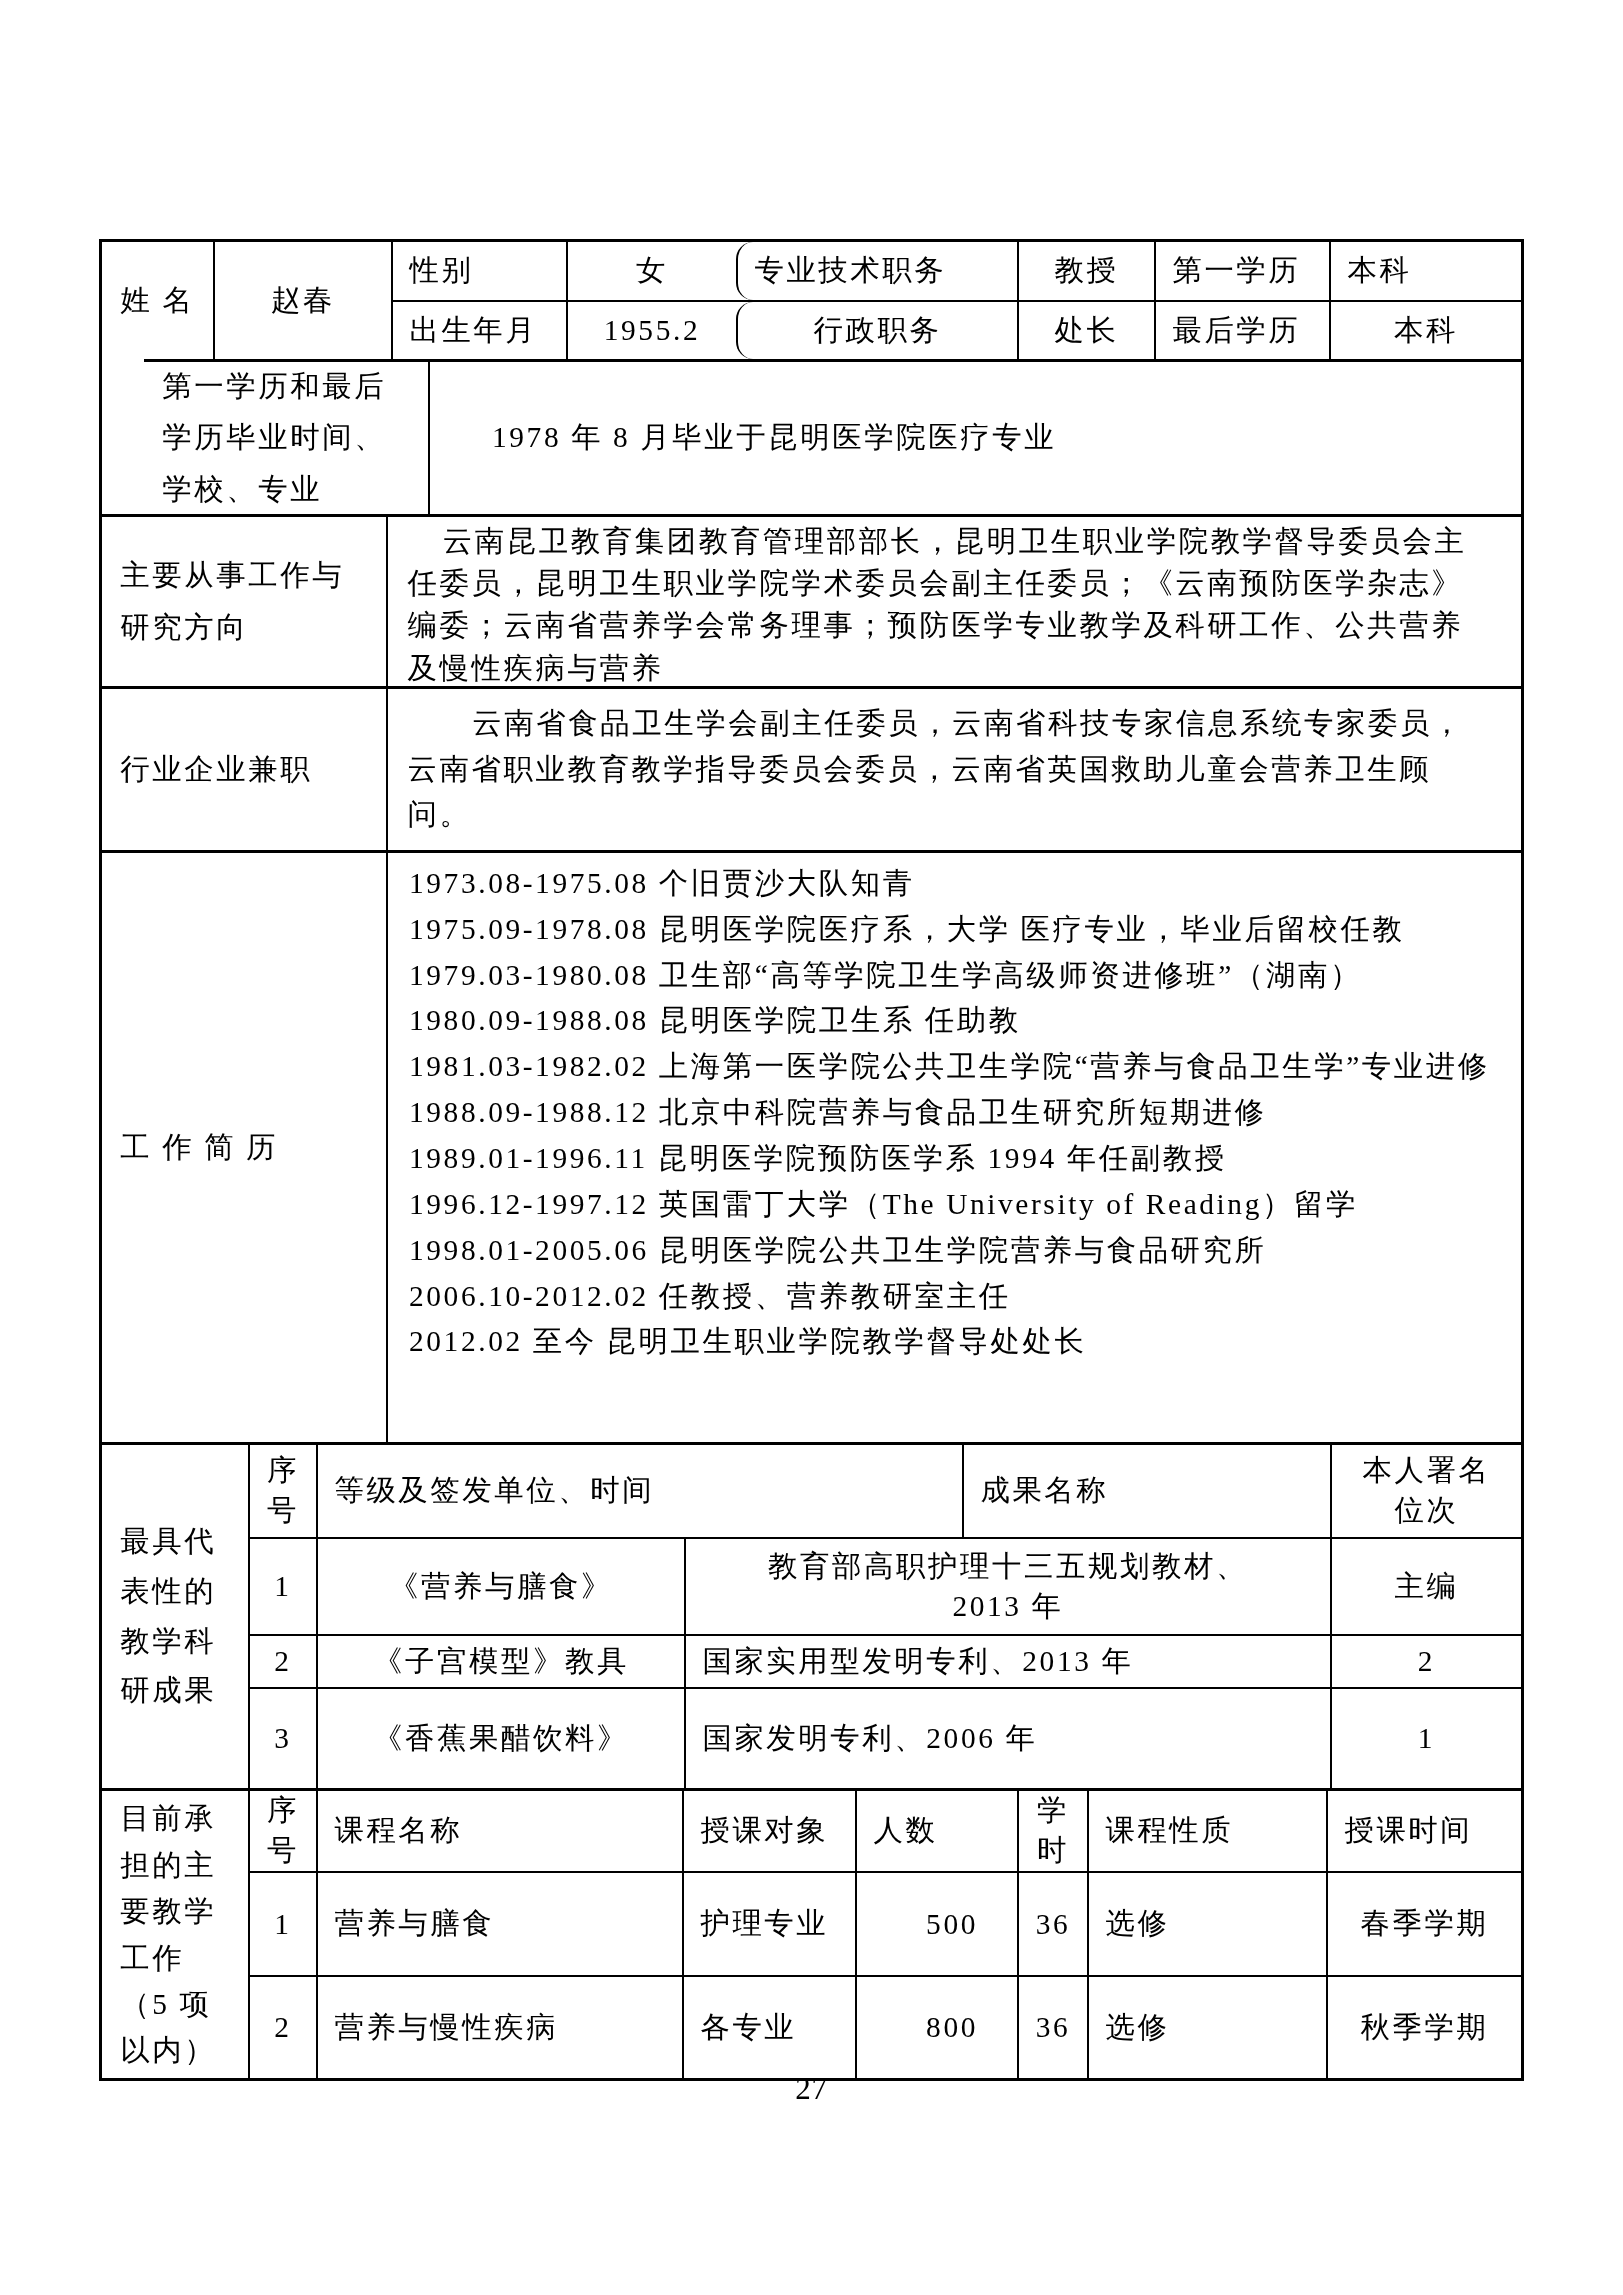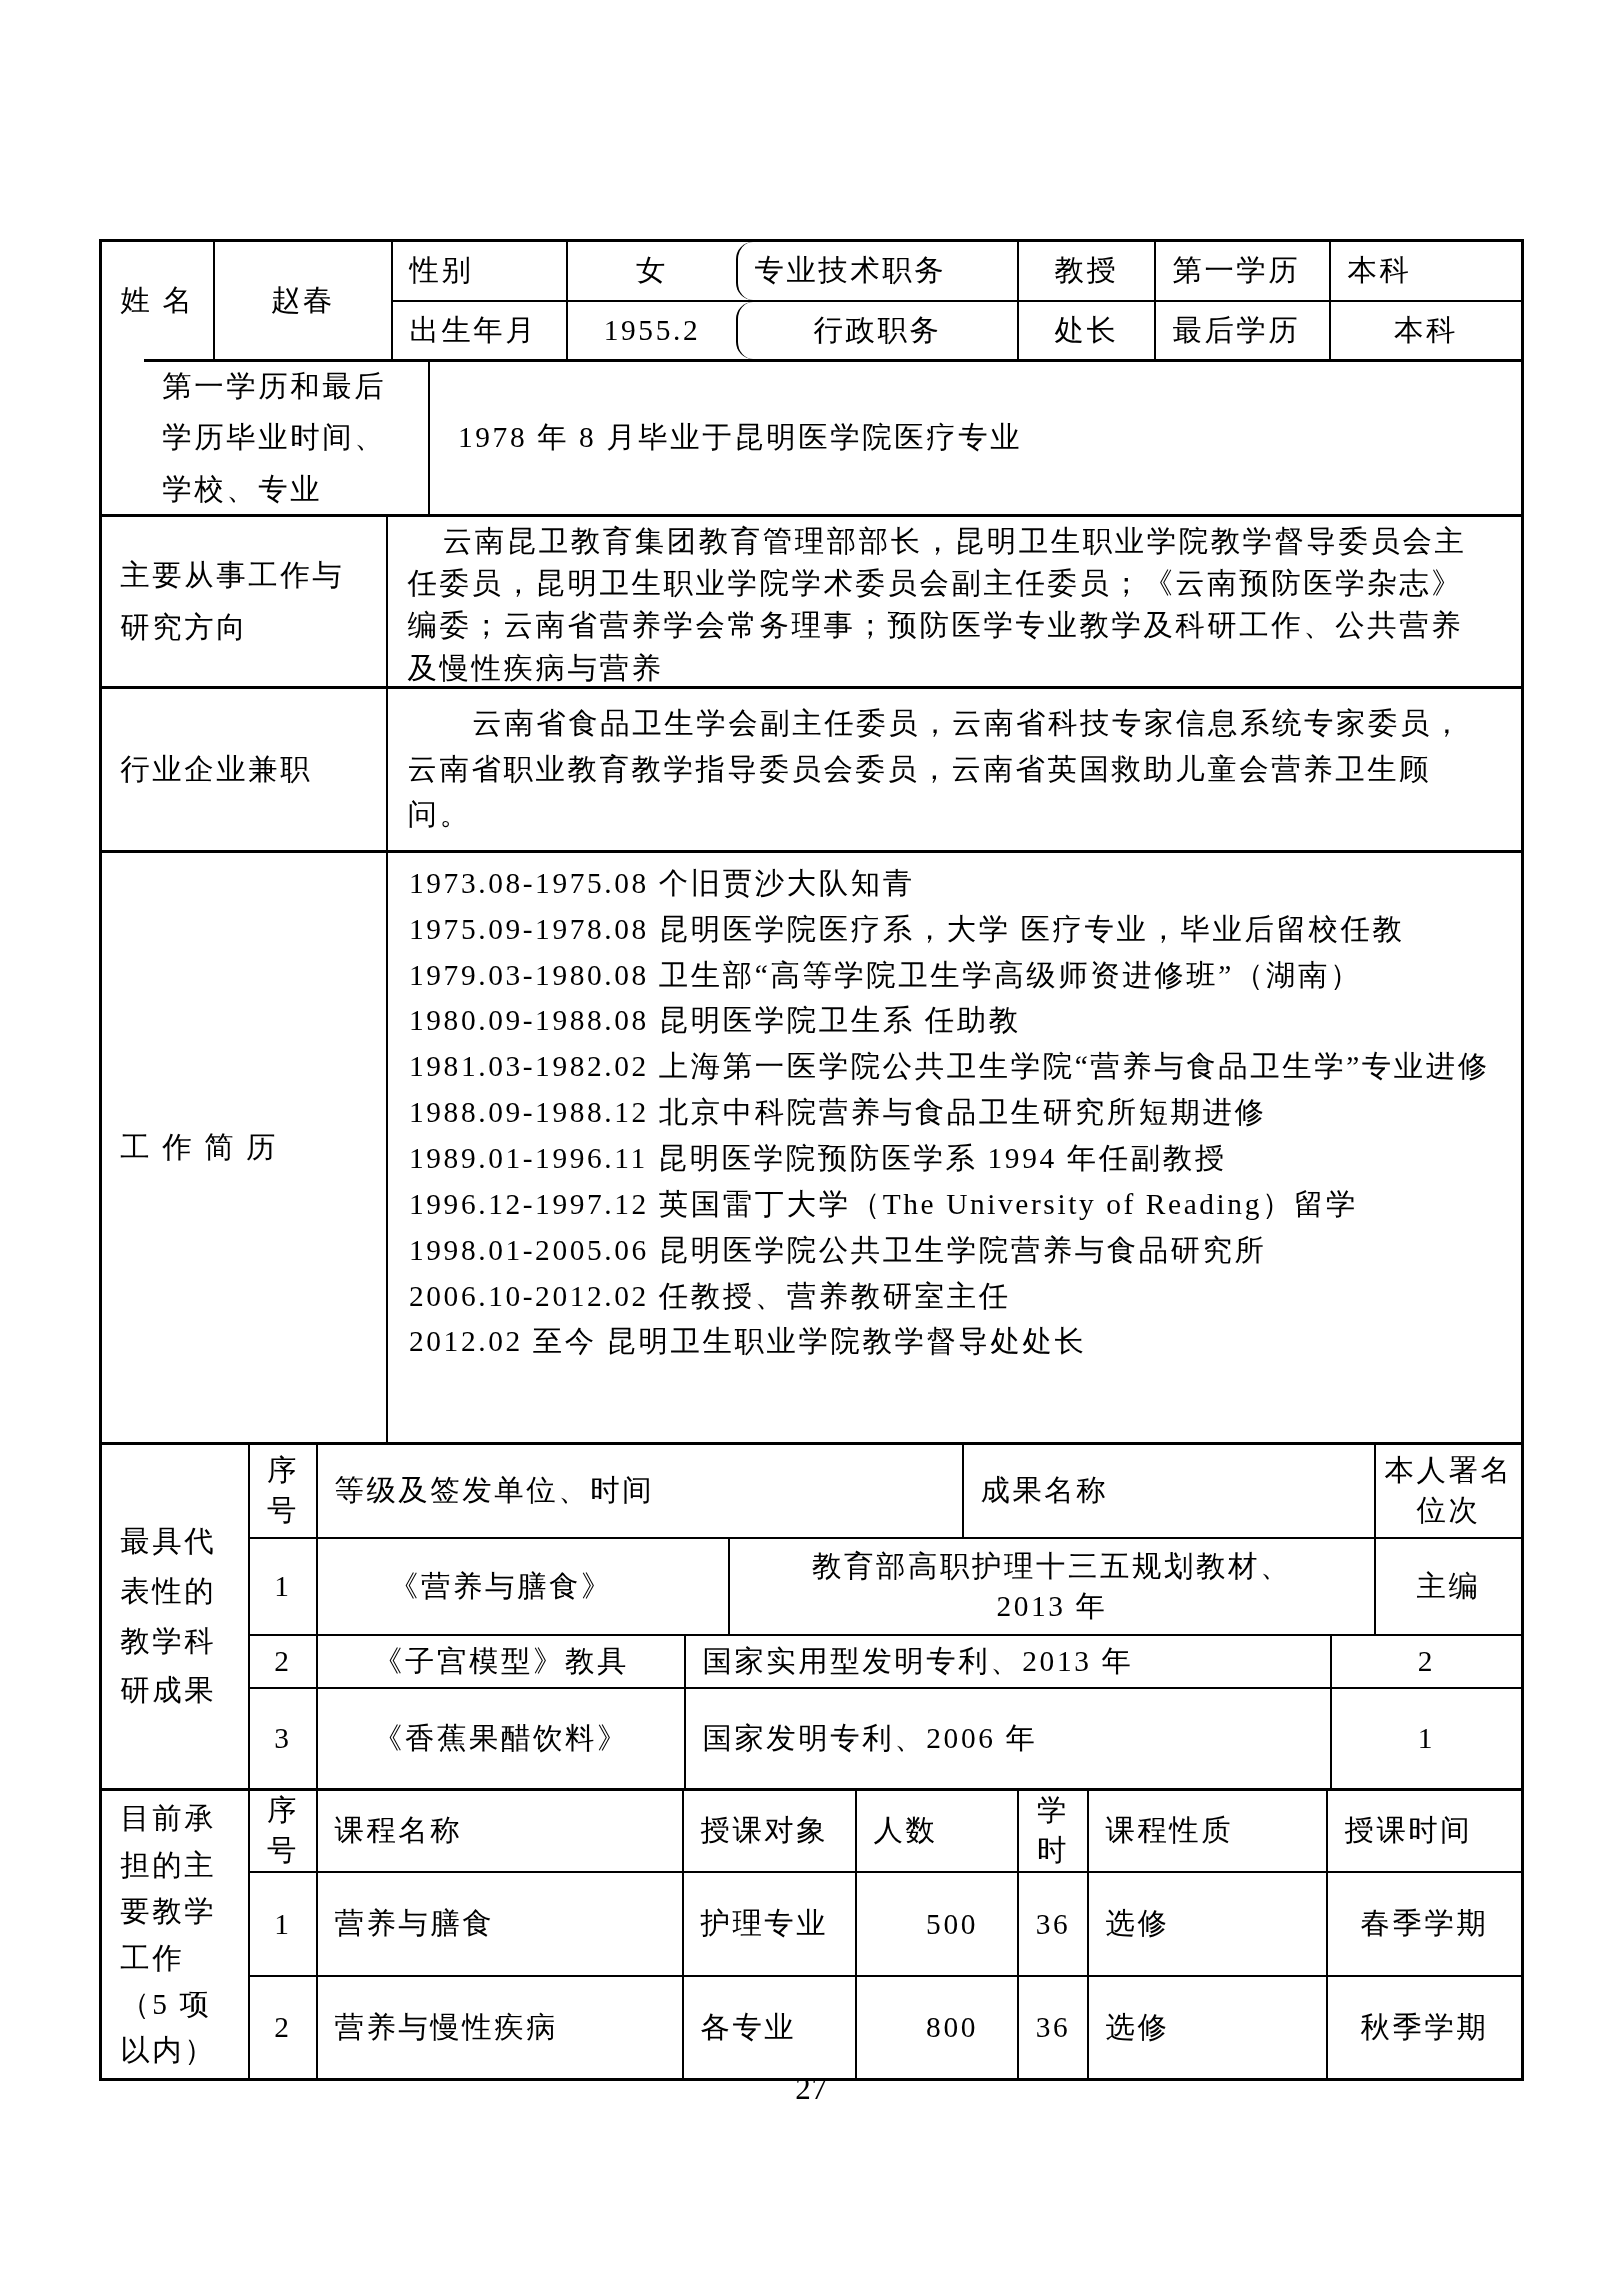--- a/index.html
+++ b/index.html
@@ -36,42 +36,42 @@
     min-width: 0;
     overflow: hidden;
   }
   .first { border-left: none; }
   .fill { flex: 1; }
   .sec { border-top: 3.3px solid #000; }
   .rt4 { border-top: 2.6px solid #000; }
   .center { justify-content: center; text-align: center; }
   .left  { justify-content: flex-start; padding-left: 16.4px; }
   .right { justify-content: flex-end; padding-right: 39px; }
-  .pre { white-space: pre-line; margin-left: 44px; }
+  .pre { white-space: pre-line; }
 
   
   .s1-c1 { width: 111px; }
   .s1-c2 { width: 178px; }
   .r1a { width: 175px; } .r1b { width: 170px; } .r1c { width: 281px; border-radius: 17px; }
   .r1d { width: 137px; } .r1e { width: 175px; }
   .h88 { height: 58px; } .h87 { height: 57px; }
 
   
   .lblcol { width: 284px; }
   .lbl {
     padding-left: 18.3px;
     line-height: 1.75;
     white-space: pre-line;
   }
   .h-edu { height: 152px; margin-left: 42px; }
   .h-res { height: 169px; }
   .h-pt  { height: 161px; }
   .h-car { height: 589px; }
 
-  .content-edu { padding-left: 28px; }
+  .content-edu { padding-left: 62px; }
   .para-res {
     padding: 2.6px 27.5px 0 19.6px;
     line-height: 1.44;
     text-indent: 1.2em;
     display: block;
   }
   .para-pt {
     padding: 0 27.5px 0 19.6px;
     line-height: 1.55;
     text-indent: 2.2em;

